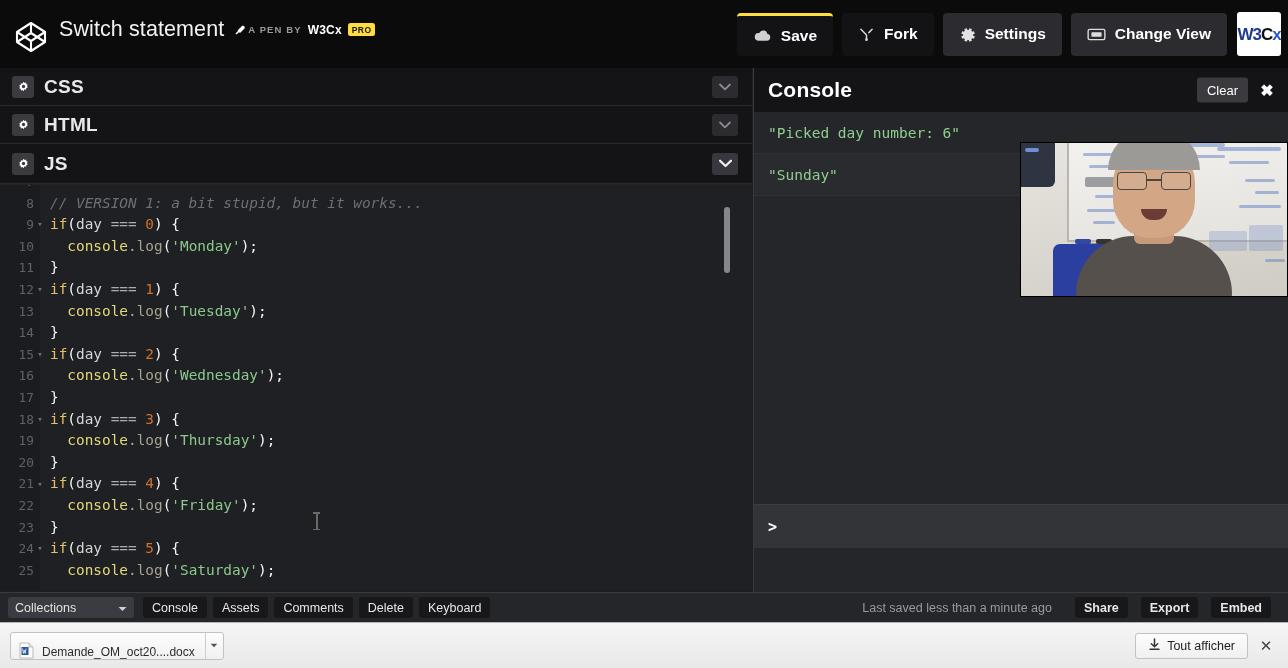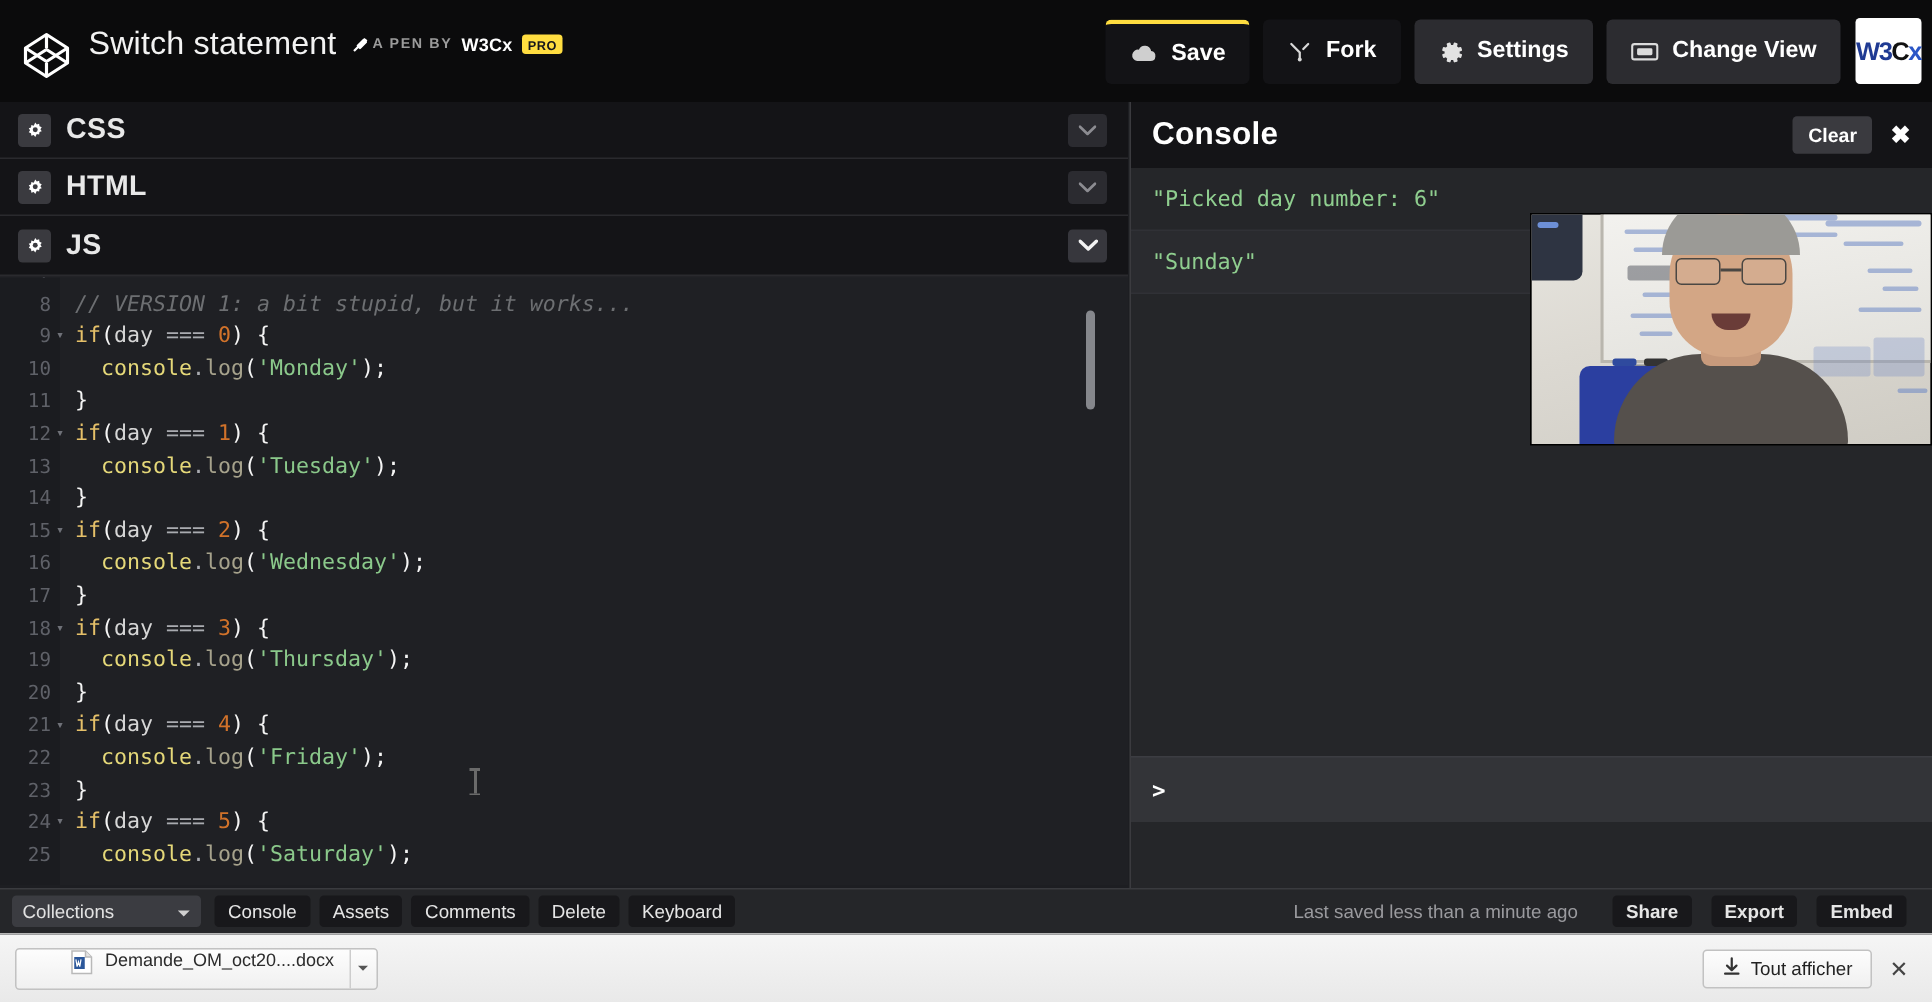--- a/index.html
+++ b/index.html
@@ -143,21 +143,21 @@
   .console-head {
     height:44px; background:#141417; display:flex; align-items:center;
     padding:0 8px 0 14px; position:relative;
   }
   .console-title { font-size:21px; font-weight:700; color:#fff; letter-spacing:0.2px; }
   .console-head-actions {
     position:absolute; right:8px; top:50%; transform:translateY(-50%);
     display:flex; align-items:center; gap:6px;
   }
   .clear-btn {
-    background:#3a3a3f; color:#fff; font-size:13px; font-weight:700;
+    background:#3a3a3f; color:#fff; font-size:13px; font-weight:400;
     border:none; border-radius:3px; padding:5px 10px; cursor:pointer;
   }
   .close-x {
     width:26px; height:24px; display:flex; align-items:center; justify-content:center;
     color:#fff; font-size:16px; font-weight:700; cursor:pointer; border-radius:3px;
   }
   .console-body { position:relative; height:436px; background:#252629; overflow:hidden; }
   .log-row {
     height:42px; display:flex; align-items:center; padding-left:14px;
     border-bottom:1px solid #303136; background:#252629;
@@ -256,23 +256,23 @@
   .fbtn.rt { font-weight:700; background:#18181b;text-align:right; }
 
   
   .dlbar {
     position:absolute; left:0; top:622px; width:1288px; height:46px;
     background:linear-gradient(#f5f5f5,#e9e9e9);
     border-top:1px solid #b6b6b6;
     display:flex; align-items:center; padding:0 10px;
   }
   .dl-item {
-    display:flex; align-items:flex-start; height:28px;
+    display:flex; align-items:flex-end; height:28px;
     background:linear-gradient(#fdfdfd,#f0f0f0);
-    border:1px solid #c2c2c2; border-radius:3px; cursor:pointer;padding-left:28px;
+    border:1px solid #c2c2c2; border-radius:3px; cursor:pointer;
   }
   .dl-file-icon { width:15px; height:17px; margin:0 8px 0 8px; flex:none; }
   .dl-name { font-size:12px; color:#2b2b2b; padding-right:10px; white-space:nowrap; }
   .dl-caret {
     width:18px; height:26px; border-left:1px solid #cdcdcd;
     display:flex; align-items:center; justify-content:center; cursor:pointer;
   }
   .dl-right { margin-left:auto; display:flex; align-items:center; gap:6px; }
   .dl-showall {
     display:flex; align-items:center; gap:6px; height:26px; padding:0 12px;

